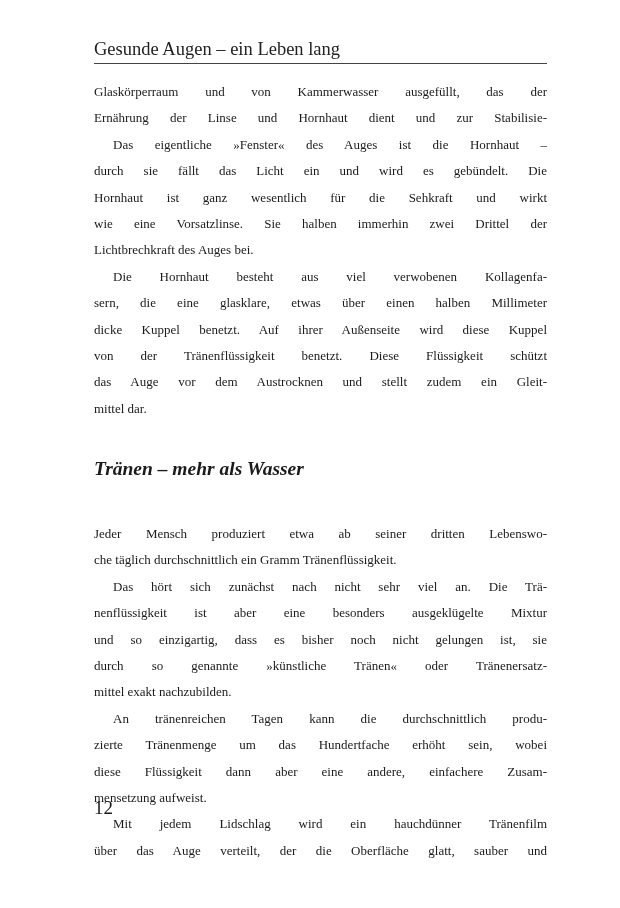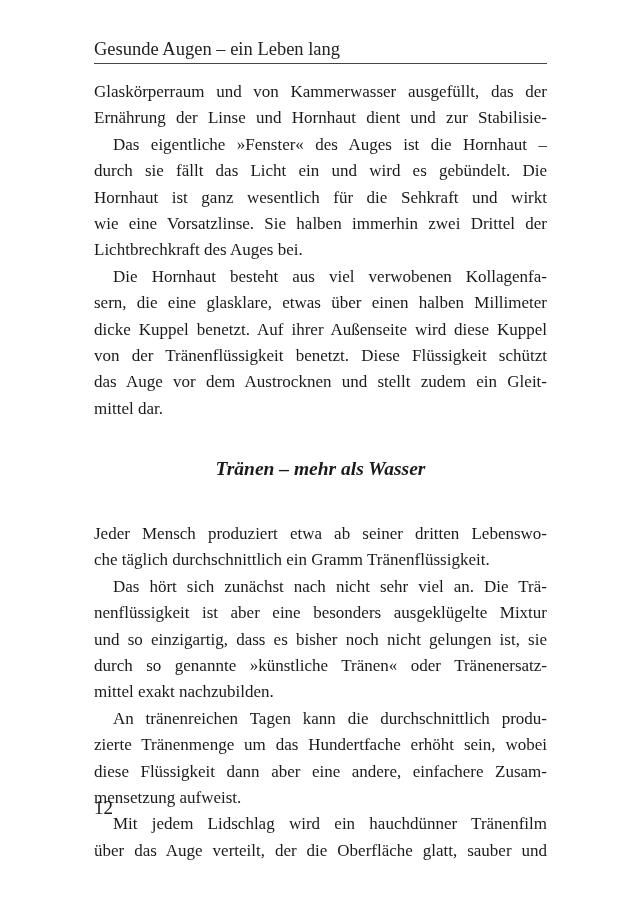--- a/index.html
+++ b/index.html
@@ -8,28 +8,28 @@
     font-family: "Liberation Serif", "DejaVu Serif", serif; color: #1a1a1a;
   }
   .page { position: absolute; left: 0; top: 0; width: 620px; height: 664px; }
   .running-head {
     position: absolute; left: 94px; top: 38px; width: 453px;
     font-size: 18.5px; line-height: 22px; color: #222;
   }
   .rule { position: absolute; left: 94px; top: 63px; width: 453px; height: 0; border-top: 1px solid #444; }
   .body-text { position: absolute; left: 94px; width: 453px; }
   .line {
-    display: block; height: 26.4px; line-height: 26.4px; font-size: 17px;
+    display: block; height: 26.4px; line-height: 26.4px; font-size: 13px;
     text-align: justify; text-align-last: justify; white-space: nowrap; overflow: visible;
   }
   .line.last { text-align-last: left; }
   .line.indent { text-indent: 19px; }
   .heading {
     position: absolute; left: 94px; width: 453px; top: 456px;
-    text-align: center; font-style: italic; font-weight: bold; font-size: 19.5px; line-height: 26px;
+    text-align: left; font-style: italic; font-weight: bold; font-size: 19.5px; line-height: 26px;
   }
   .page-number { position: absolute; left: 94px; top: 796px; font-size: 19px; line-height: 24px; }
 </style>
 </head>
 <body>
 
 <div class="page">
   <div class="running-head">Gesunde Augen – ein Leben lang</div>
   <div class="rule"></div>
 

